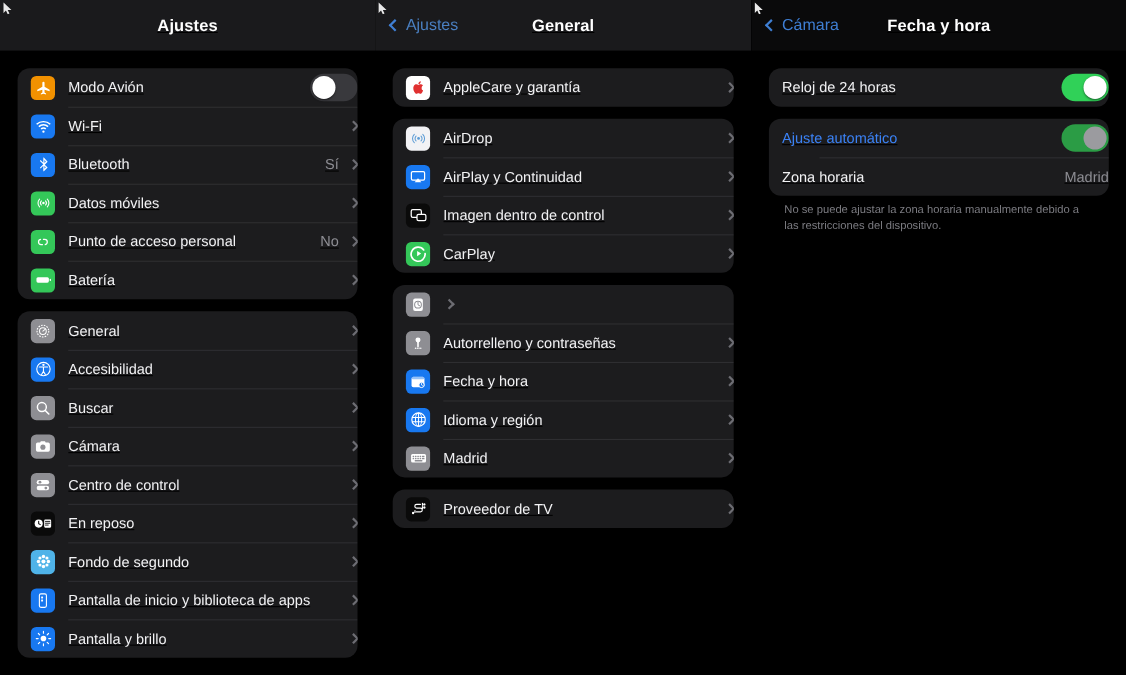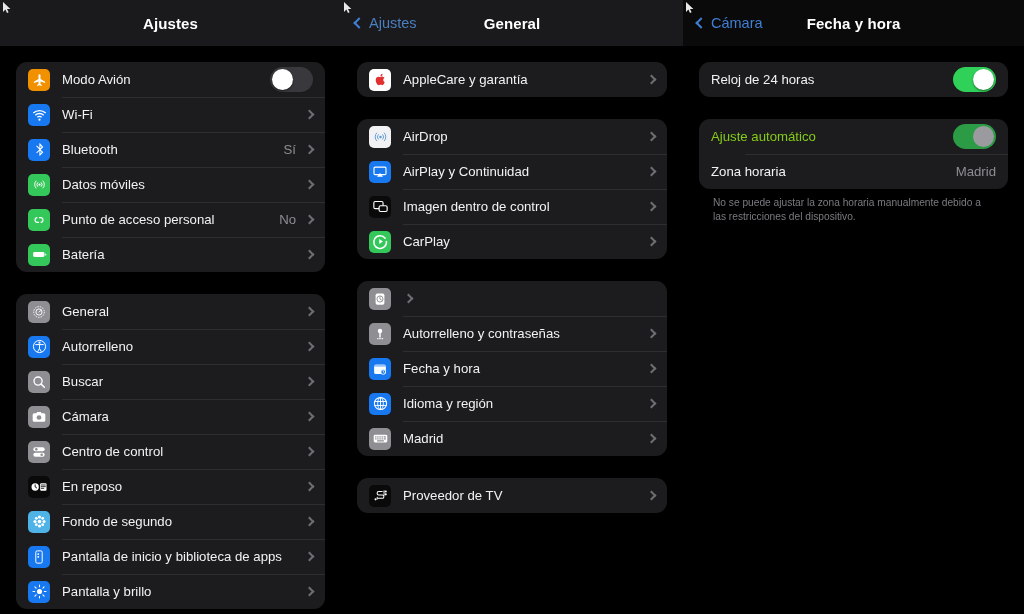--- a/index.html
+++ b/index.html
@@ -2,21 +2,21 @@
 <html lang="es"><head>
 <meta charset="utf-8">
 <style>
   * { margin:0; padding:0; box-sizing:border-box; }
   html,body {
     width:1024px; height:614px;
     background:#000;
     font-family:"Liberation Sans", sans-serif;
     overflow:hidden;
   }
-  .screen { display:flex; width:1024px; height:614px; background:#000; }
+  .screen { display:flex; width:1024px; height:614px; background:#000;text-decoration:underline; }
 
   .pane { position:relative; height:614px; overflow:hidden; background:#000; }
   .pane-sidebar  { width:341px; }
   .pane-middle   { width:342px; }
   .pane-detail   { width:341px; }
 
   
   .navbar {
     position:relative; height:46px;
     display:flex; align-items:center; justify-content:center;
@@ -39,43 +39,43 @@
   .nav-back.dim { color:#4a7fc0; }
 
   
   .body { padding:0 16px; height:568px; }
 
   
   .card {
     background:#1c1c1e; border-radius:11px; overflow:hidden;
     margin-top:16px;
   }
-  .card.gap-lg { margin-top:22px; }
+  .card.gap-lg { margin-top:11px; }
 
   .row {
     position:relative; display:flex; align-items:center;
-    height:35px; padding-left:12px; padding-right:12px;
+    height:35px; padding-left:12px; padding-right:0;
   }
   .row + .row::before {
     content:""; position:absolute; left:46px; right:0; top:0;
     height:1px; background:#2e2e31;
   }
 
   .ico {
     width:22px; height:22px; border-radius:5px; flex:0 0 22px;
     display:flex; align-items:center; justify-content:center;
     margin-right:12px; overflow:hidden;
   }
   .ico svg { display:block; }
 
   .label {
     color:#f2f2f4; font-size:13.2px; flex:1 1 auto;
     white-space:nowrap; overflow:hidden; text-overflow:ellipsis;
   }
-  .label.dim { color:#84cc16; }
+  .label.dim { color:#3b82f6; }
   .value { color:#8d8d93; font-size:13.2px; margin-right:8px; white-space:nowrap; }
   .value.right { margin-right:0; }
 
   .chev {
     width:7px; height:7px; border-top:2px solid #6d6d73;
     border-right:2px solid #6d6d73; transform:rotate(45deg);
     flex:0 0 auto; margin-left:2px;
   }
 
   
@@ -215,21 +215,21 @@
         </div>
 
         <div class="row">
           <span class="ico" style="background:#1878f0">
             <svg width="17" height="17" viewBox="0 0 24 24">
                 <circle cx="12" cy="12" r="8.6" fill="none" stroke="#fff" stroke-width="1.4"></circle>
                 <circle cx="12" cy="6.6" r="1.5" fill="#fff"></circle>
                 <path d="M6.6 9.3h10.8M12 9.8v5m0 0-2.4 4.2M12 14.8l2.4 4.2" stroke="#fff" stroke-width="1.4" stroke-linecap="round" fill="none"></path>
               </svg>
           </span>
-          <span class="label">Autorrelleno</span>
+          <span class="label">Accesibilidad</span>
           <span class="chev"></span>
         </div>
 
         <div class="row">
           <span class="ico" style="background:#8e8e93">
             <svg width="16" height="16" viewBox="0 0 24 24">
                 <circle cx="10.6" cy="10.6" r="6.1" fill="none" stroke="#fff" stroke-width="2"></circle>
                 <path d="M15.2 15.2 20 20" stroke="#fff" stroke-width="2.2" stroke-linecap="round"></path>
               </svg>
           </span>

